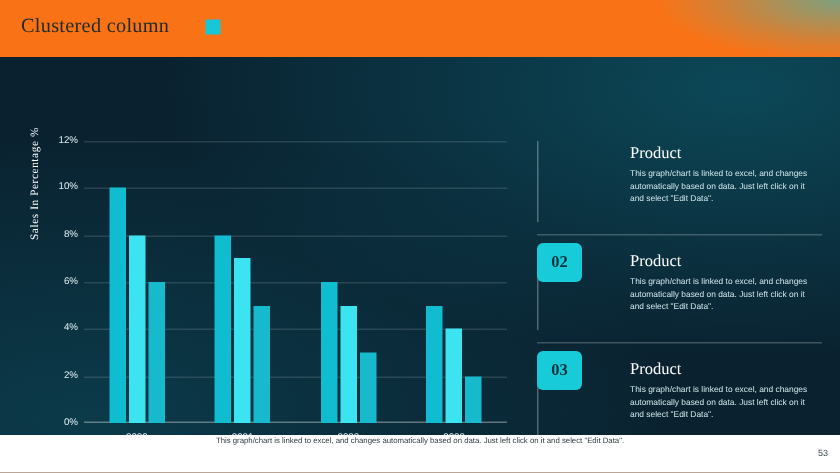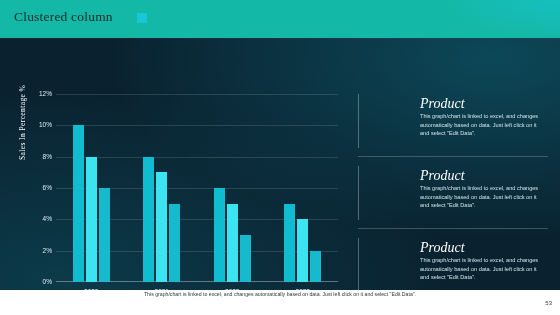--- a/index.html
+++ b/index.html
@@ -5,21 +5,21 @@
   html,body{margin:0;padding:0;}
   body{
     width:560px;height:315px;
     background:#ffffff;
     font-family:"Liberation Sans", sans-serif;
     overflow:hidden;
     position:relative;
   }
   .slide{
     position:absolute;inset:0;
-    background:#14b8a6;
+    background:#f97316;
   }
   
   .title-bar{
     position:absolute;left:0;top:0;width:100%;height:38px;
   }
   .title{
     position:absolute;left:14px;top:9px;
     font-size:13.5px;color:#1d2b2b;font-weight:400;
     letter-spacing:.2px;
     font-family:"Liberation Serif", serif;
@@ -101,23 +101,22 @@
   }
   .num-box{
     position:absolute;left:0;top:0;width:30px;height:26px;
     background:#17cbd8;border-radius:4px;
     display:flex;align-items:center;justify-content:center;
     color:#07303b;font-size:11px;font-weight:bold;
     font-family:"Liberation Serif", serif;
   }
   .card-title{
     position:absolute;left:62px;top:6px;
-    font-size:14px;color:#ffffff;
-    font-family:"Liberation Serif", serif;
-    font-style:italic;
+    font-size:11px;color:#ffffff;
+    font-family:"Liberation Serif", serif;
   }
   .card-body{
     position:absolute;left:62px;top:22px;width:124px;
     font-size:5.6px;line-height:1.55;color:#cfe5ea;
   }
   .divider{
     position:absolute;left:358px;width:190px;height:1px;background:rgba(255,255,255,.22);
   }
   
   .footer{
@@ -198,25 +197,27 @@
     </div>
 
     <div class="cards" id="cards">
         <div class="card">
           <div class="card-line"></div>
           <div class="card-title">Product</div>
           <div class="card-body">This graph/chart is linked to excel, and changes automatically based on data. Just left click on it and select "Edit Data".</div>
         </div>
         <div class="card">
           <div class="card-line"></div>
+          <div class="num-box">02</div>
           <div class="card-title">Product</div>
           <div class="card-body">This graph/chart is linked to excel, and changes automatically based on data. Just left click on it and select "Edit Data".</div>
         </div>
         <div class="card">
           <div class="card-line"></div>
+          <div class="num-box">03</div>
           <div class="card-title">Product</div>
           <div class="card-body">This graph/chart is linked to excel, and changes automatically based on data. Just left click on it and select "Edit Data".</div>
         </div>
       </div>
   </div>
 
   <div class="footer"></div>
   <div class="footer-note">This graph/chart is linked to excel, and changes automatically based on data. Just left click on it and select "Edit Data".</div>
   <div class="page-num">53</div>
 <div class="divider" style="top: 156px;"></div>

